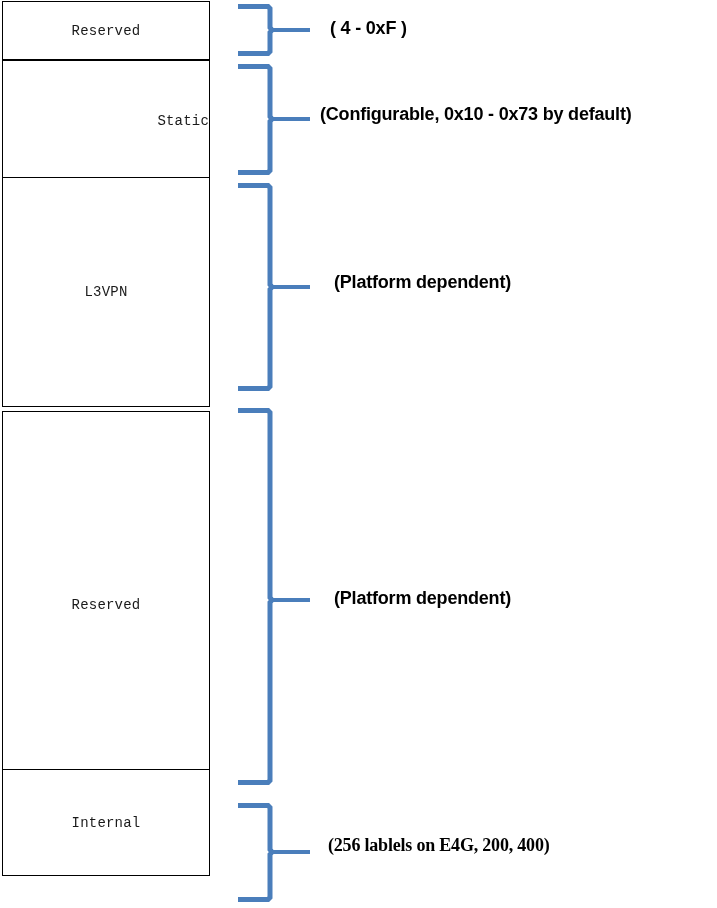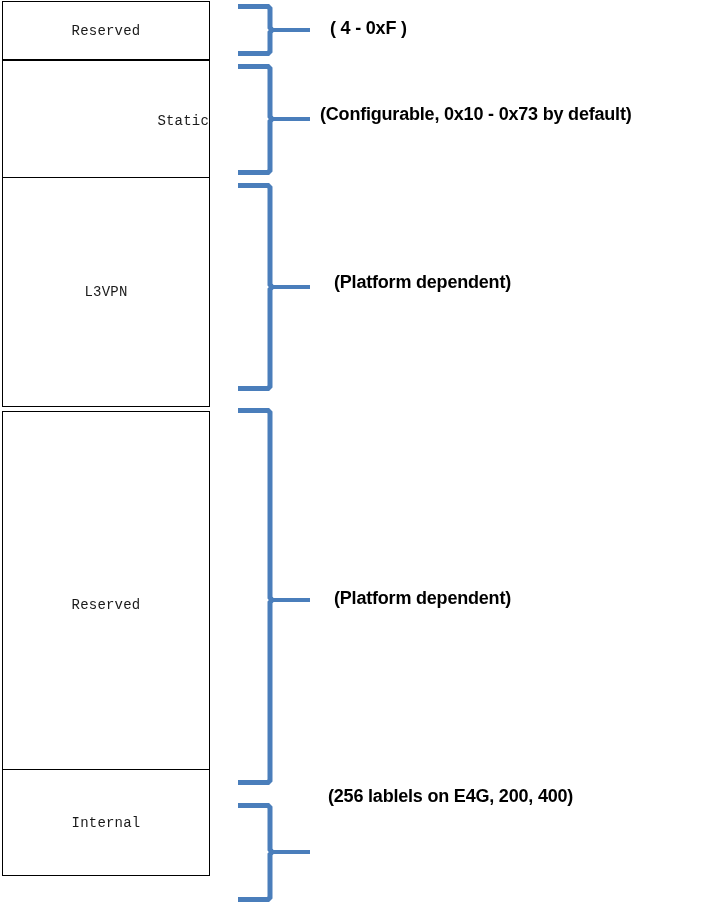--- a/index.html
+++ b/index.html
@@ -132,15 +132,15 @@
   </div>
 
   <div class="annot" style="left:330px;top:18px;">( 4 - 0xF )</div>
 
   <div class="annot" style="left:320px;top:104px;">(Configurable, 0x10 - 0x73 by default)</div>
 
   <div class="annot" style="left:334px;top:272px;">(Platform dependent)</div>
 
   <div class="annot" style="left:334px;top:588px;">(Platform dependent)</div>
 
-  <div class="annot" style="left:328px;top:786px;">(256 lablels on E4G, 200, 400)</div>
+  <div class="annot" style="left:328px;top:835px;font-family:Liberation Serif, serif;">(256 lablels on E4G, 200, 400)</div>
 
 </div>
 
 </body></html>

